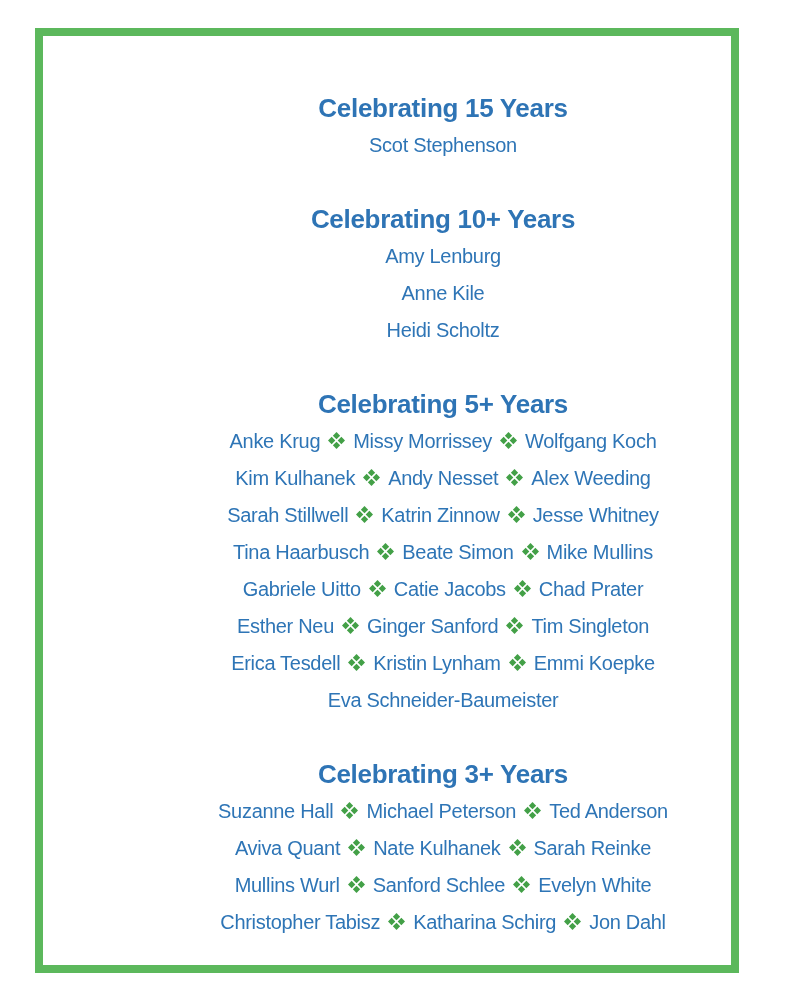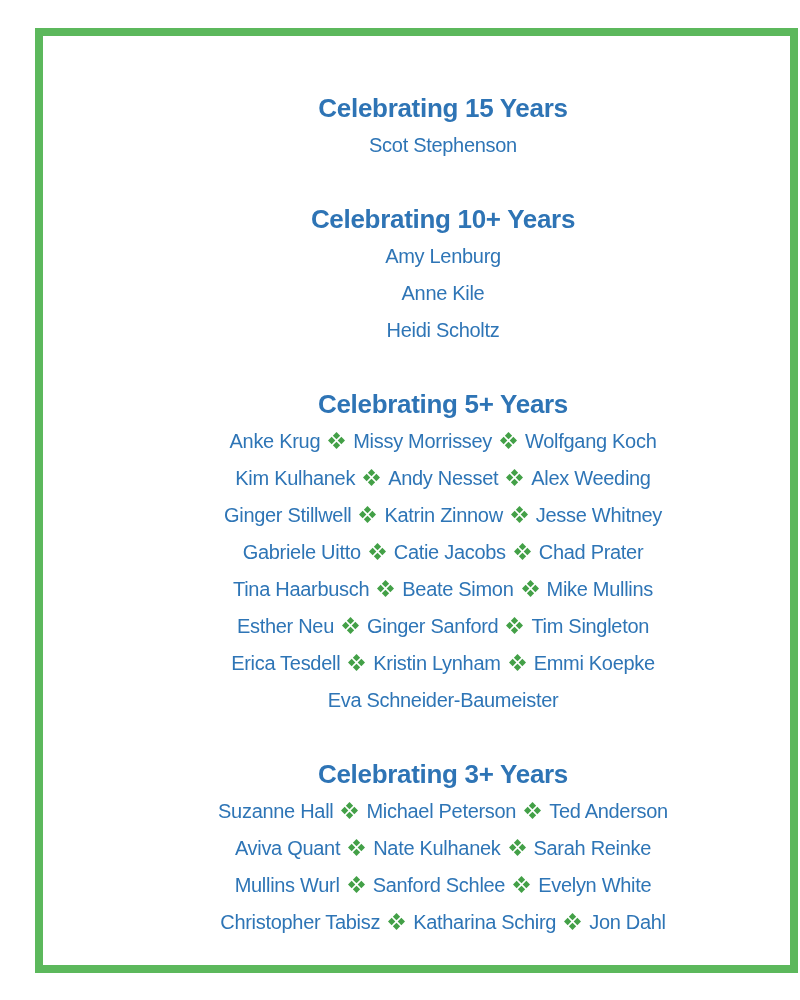--- a/index.html
+++ b/index.html
@@ -12,21 +12,21 @@
     width: 800px;
     height: 1000px;
     background: #ffffff;
     font-family: "Liberation Sans", sans-serif;
     overflow: hidden;
   }
   .doc-border {
     position: absolute;
     left: 35px;
     top: 28px;
-    width: 763px;
+    width: 704px;
     height: 945px;
     border: 8px solid var(--border-green, #5cb85c);
     box-sizing: border-box;
     background: #ffffff;
   }
   .content {
     position: absolute;
     left: 43px;
     top: 36px;
     width: 714px;
@@ -98,53 +98,53 @@
                 <path d="M7 0 L10 3 L7 6 L4 3 Z"></path>
                 <path d="M0 7 L3 4 L6 7 L3 10 Z"></path>
                 <path d="M14 7 L11 4 L8 7 L11 10 Z"></path>
                 <path d="M7 14 L10 11 L7 8 L4 11 Z"></path>
               </svg></span><span>Andy Nesset</span><span class="sep-icon"><svg viewBox="0 0 14 14" xmlns="http://www.w3.org/2000/svg" fill="currentColor">
                 <path d="M7 0 L10 3 L7 6 L4 3 Z"></path>
                 <path d="M0 7 L3 4 L6 7 L3 10 Z"></path>
                 <path d="M14 7 L11 4 L8 7 L11 10 Z"></path>
                 <path d="M7 14 L10 11 L7 8 L4 11 Z"></path>
               </svg></span><span>Alex Weeding</span></div>
-          <div class="name-line"><span>Ginger Stillwell</span><span class="sep-icon"><svg viewBox="0 0 14 14" xmlns="http://www.w3.org/2000/svg" fill="currentColor">
+          <div class="name-line"><span>Sarah Stillwell</span><span class="sep-icon"><svg viewBox="0 0 14 14" xmlns="http://www.w3.org/2000/svg" fill="currentColor">
                 <path d="M7 0 L10 3 L7 6 L4 3 Z"></path>
                 <path d="M0 7 L3 4 L6 7 L3 10 Z"></path>
                 <path d="M14 7 L11 4 L8 7 L11 10 Z"></path>
                 <path d="M7 14 L10 11 L7 8 L4 11 Z"></path>
               </svg></span><span>Katrin Zinnow</span><span class="sep-icon"><svg viewBox="0 0 14 14" xmlns="http://www.w3.org/2000/svg" fill="currentColor">
                 <path d="M7 0 L10 3 L7 6 L4 3 Z"></path>
                 <path d="M0 7 L3 4 L6 7 L3 10 Z"></path>
                 <path d="M14 7 L11 4 L8 7 L11 10 Z"></path>
                 <path d="M7 14 L10 11 L7 8 L4 11 Z"></path>
               </svg></span><span>Jesse Whitney</span></div>
+          <div class="name-line"><span>Tina Haarbusch</span><span class="sep-icon"><svg viewBox="0 0 14 14" xmlns="http://www.w3.org/2000/svg" fill="currentColor">
+                <path d="M7 0 L10 3 L7 6 L4 3 Z"></path>
+                <path d="M0 7 L3 4 L6 7 L3 10 Z"></path>
+                <path d="M14 7 L11 4 L8 7 L11 10 Z"></path>
+                <path d="M7 14 L10 11 L7 8 L4 11 Z"></path>
+              </svg></span><span>Beate Simon</span><span class="sep-icon"><svg viewBox="0 0 14 14" xmlns="http://www.w3.org/2000/svg" fill="currentColor">
+                <path d="M7 0 L10 3 L7 6 L4 3 Z"></path>
+                <path d="M0 7 L3 4 L6 7 L3 10 Z"></path>
+                <path d="M14 7 L11 4 L8 7 L11 10 Z"></path>
+                <path d="M7 14 L10 11 L7 8 L4 11 Z"></path>
+              </svg></span><span>Mike Mullins</span></div>
           <div class="name-line"><span>Gabriele Uitto</span><span class="sep-icon"><svg viewBox="0 0 14 14" xmlns="http://www.w3.org/2000/svg" fill="currentColor">
                 <path d="M7 0 L10 3 L7 6 L4 3 Z"></path>
                 <path d="M0 7 L3 4 L6 7 L3 10 Z"></path>
                 <path d="M14 7 L11 4 L8 7 L11 10 Z"></path>
                 <path d="M7 14 L10 11 L7 8 L4 11 Z"></path>
               </svg></span><span>Catie Jacobs</span><span class="sep-icon"><svg viewBox="0 0 14 14" xmlns="http://www.w3.org/2000/svg" fill="currentColor">
                 <path d="M7 0 L10 3 L7 6 L4 3 Z"></path>
                 <path d="M0 7 L3 4 L6 7 L3 10 Z"></path>
                 <path d="M14 7 L11 4 L8 7 L11 10 Z"></path>
                 <path d="M7 14 L10 11 L7 8 L4 11 Z"></path>
               </svg></span><span>Chad Prater</span></div>
-          <div class="name-line"><span>Tina Haarbusch</span><span class="sep-icon"><svg viewBox="0 0 14 14" xmlns="http://www.w3.org/2000/svg" fill="currentColor">
-                <path d="M7 0 L10 3 L7 6 L4 3 Z"></path>
-                <path d="M0 7 L3 4 L6 7 L3 10 Z"></path>
-                <path d="M14 7 L11 4 L8 7 L11 10 Z"></path>
-                <path d="M7 14 L10 11 L7 8 L4 11 Z"></path>
-              </svg></span><span>Beate Simon</span><span class="sep-icon"><svg viewBox="0 0 14 14" xmlns="http://www.w3.org/2000/svg" fill="currentColor">
-                <path d="M7 0 L10 3 L7 6 L4 3 Z"></path>
-                <path d="M0 7 L3 4 L6 7 L3 10 Z"></path>
-                <path d="M14 7 L11 4 L8 7 L11 10 Z"></path>
-                <path d="M7 14 L10 11 L7 8 L4 11 Z"></path>
-              </svg></span><span>Mike Mullins</span></div>
           <div class="name-line"><span>Esther Neu</span><span class="sep-icon"><svg viewBox="0 0 14 14" xmlns="http://www.w3.org/2000/svg" fill="currentColor">
                 <path d="M7 0 L10 3 L7 6 L4 3 Z"></path>
                 <path d="M0 7 L3 4 L6 7 L3 10 Z"></path>
                 <path d="M14 7 L11 4 L8 7 L11 10 Z"></path>
                 <path d="M7 14 L10 11 L7 8 L4 11 Z"></path>
               </svg></span><span>Ginger Sanford</span><span class="sep-icon"><svg viewBox="0 0 14 14" xmlns="http://www.w3.org/2000/svg" fill="currentColor">
                 <path d="M7 0 L10 3 L7 6 L4 3 Z"></path>
                 <path d="M0 7 L3 4 L6 7 L3 10 Z"></path>
                 <path d="M14 7 L11 4 L8 7 L11 10 Z"></path>
                 <path d="M7 14 L10 11 L7 8 L4 11 Z"></path>

